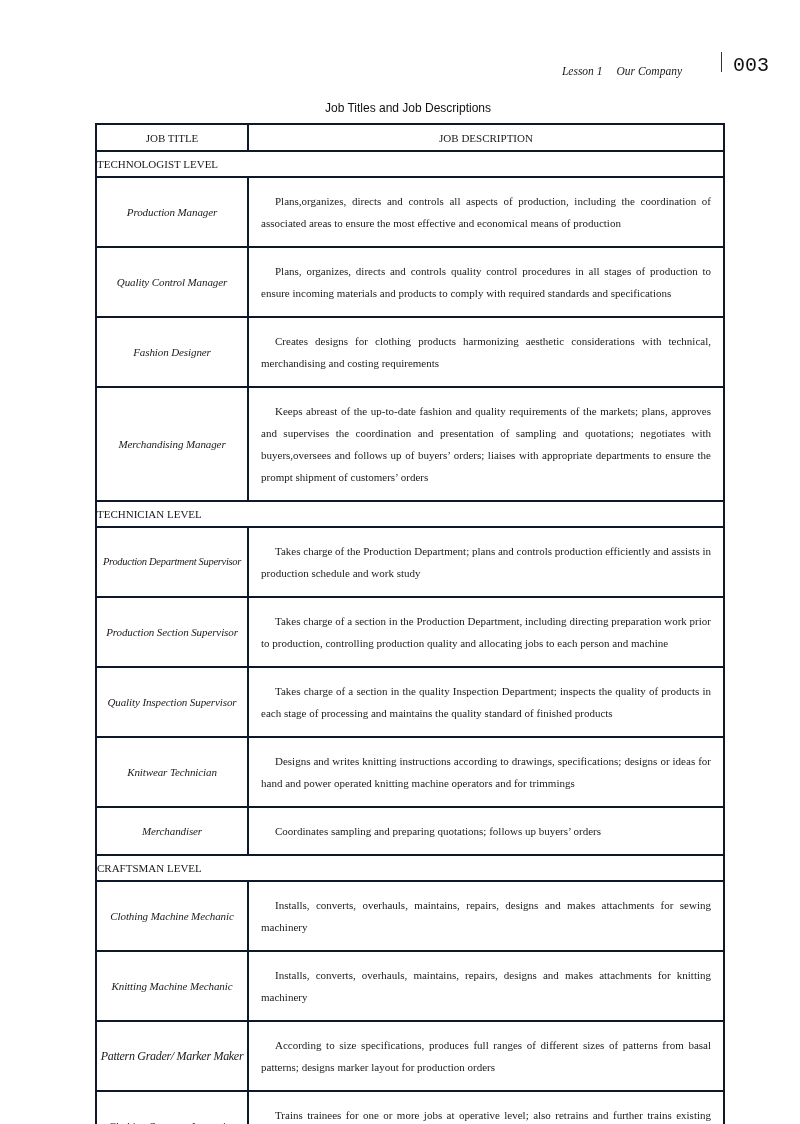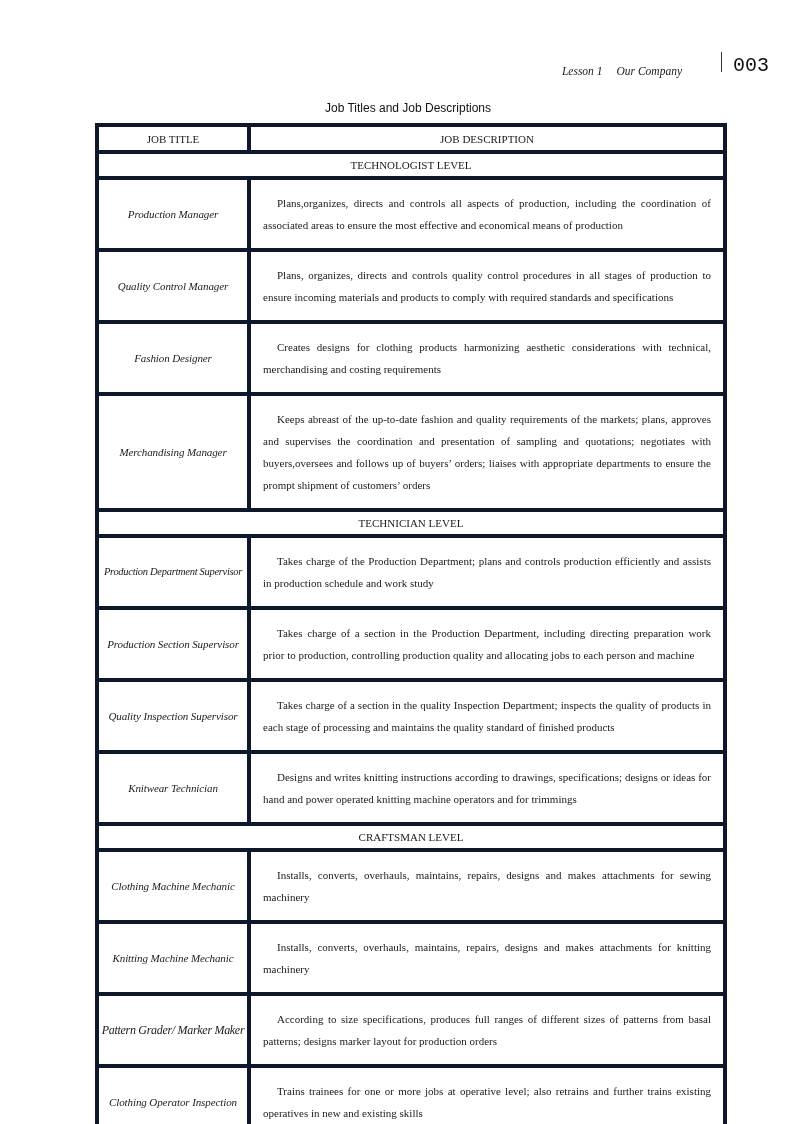--- a/index.html
+++ b/index.html
@@ -4,28 +4,28 @@
 <style>
   html, body { margin:0; padding:0; background:#fff; }
   body { width:800px; height:1124px; position:relative; overflow:hidden; font-family:"Liberation Serif", "DejaVu Serif", serif; color:#1a1a1a; }
   .running-head { position:absolute; top:54px; left:560px; width:200px; height:20px; }
   .rh-text { position:absolute; right:78px; top:11px; font-style:italic; font-size:11.5px; white-space:nowrap; }
   .rh-text span + span { margin-left:14px; }
   .rh-bar { position:absolute; left:161px; top:-2px; width:1px; height:20px; background:#333; }
   .rh-page { position:absolute; left:173px; top:0px; font-family:Liberation Mono, monospace; font-size:20px; color:#111; }
   .caption { position:absolute; top:101px; left:0; width:816px; text-align:center; font-family:"Liberation Sans", sans-serif; font-size:12px; color:#111; }
   table.jobs { position:absolute; left:95px; top:123px; width:628px; border-collapse:collapse; border:2px solid #111; table-layout:fixed; }
-  table.jobs td, table.jobs th { border:4px solid #0f172a; font-size:11px; line-height:22px; padding:0; vertical-align:middle; font-weight:normal; }
+  table.jobs td, table.jobs th { border:2px solid #0f172a; font-size:11px; line-height:22px; padding:0; vertical-align:middle; font-weight:normal; }
   col.c1 { width:152px; }
   col.c2 { width:476px; }
   th { text-align:center; text-transform:none; }
   td.title { text-align:center; white-space:nowrap; letter-spacing:-0.1px;font-style:italic; }
   td.desc { text-align:justify; padding:0 3px 0 2px; }
   td.desc p { margin:12px; text-indent:14px; text-align:justify; text-align-last:left; }
-  td.level { text-align:center; }
+  td.level { text-align:left; }
 </style>
 </head>
 <body>
 
 <div class="running-head">
   <div class="rh-text">
     <span>Lesson 1</span><span>Our Company</span>
   </div>
   <div class="rh-bar"></div>
   <div class="rh-page">003</div>
@@ -92,20 +92,26 @@
     <td class="desc">
           <p>Takes charge of a section in the quality Inspection Department; inspects the quality of products in each stage of processing and maintains the quality standard of finished products</p>
         </td>
   </tr>
   <tr style="height:64px">
     <td class="title">Knitwear Technician</td>
     <td class="desc">
           <p>Designs and writes knitting instructions according to drawings, specifications; designs or ideas for hand and power operated knitting machine operators and for trimmings</p>
         </td>
   </tr>
+  <tr style="height:47px">
+    <td class="title">Merchandiser</td>
+    <td class="desc">
+          <p>Coordinates sampling and preparing quotations; follows up buyers’ orders</p>
+        </td>
+  </tr>
 
   <tr style="height:26px">
     <td class="level" colspan="2">CRAFTSMAN LEVEL</td>
   </tr>
   <tr style="height:47px">
     <td class="title">Clothing Machine Mechanic</td>
     <td class="desc">
           <p>Installs, converts, overhauls, maintains, repairs, designs and makes attachments for sewing machinery</p>
         </td>
   </tr>

